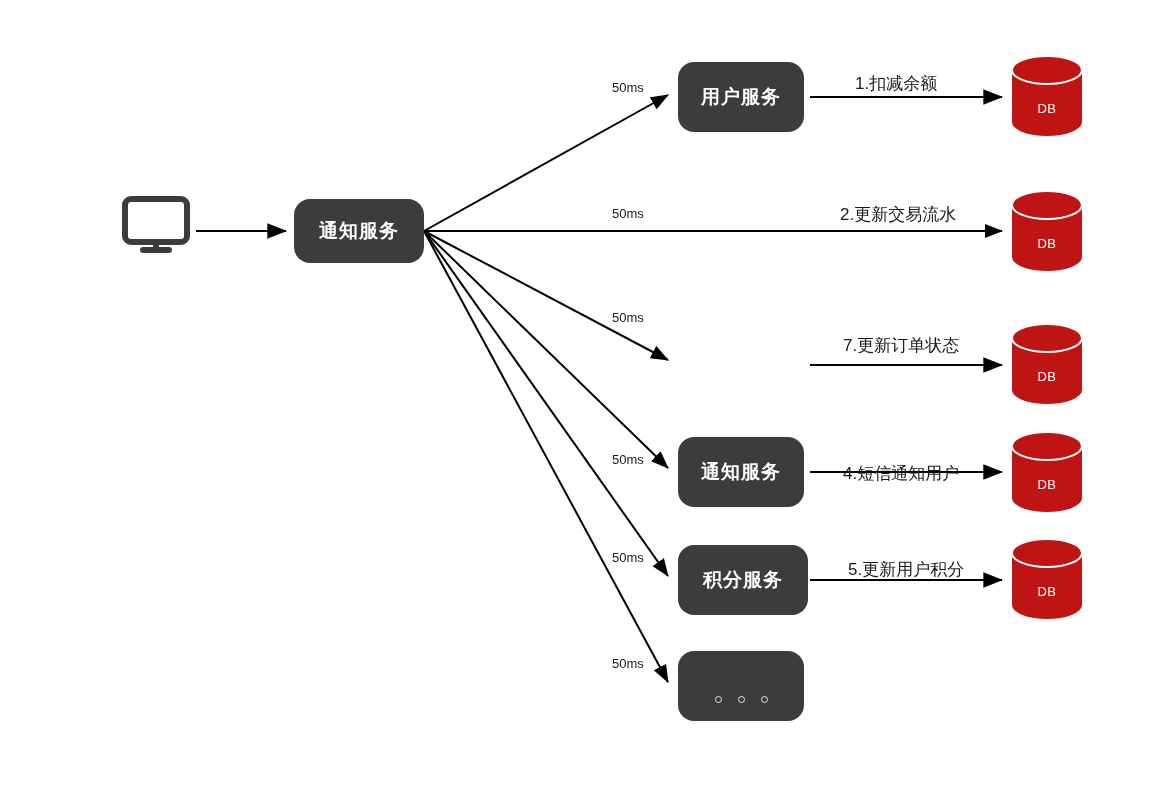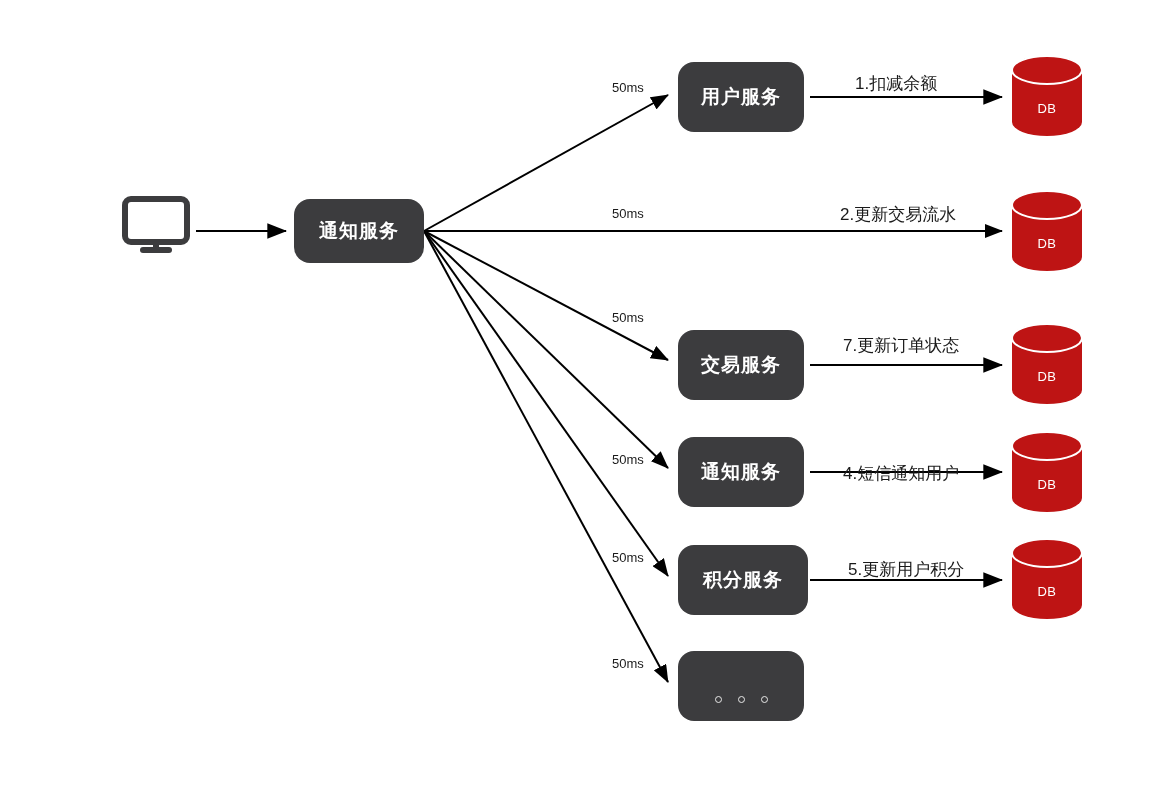--- a/index.html
+++ b/index.html
@@ -164,23 +164,20 @@
   <div class="elabel lat" style="left:612px; top:206px;">50ms</div>
   <div class="elabel cn" style="left:840px; top:203px;">2.更新交易流水</div>
   <div class="db" style="left:1010px; top:190px; width:74px; height:82px;">
     <svg width="74" height="82" viewBox="0 0 74 82" xmlns="http://www.w3.org/2000/svg">
       <path d="M2,15 L2,67 A35,14 0 0 0 72,67 L72,15 Z" fill="#be1414"></path>
       <ellipse cx="37" cy="15" rx="35" ry="14" fill="#be1414" stroke="#ffffff" stroke-width="2"></ellipse>
     </svg>
     <div class="db-label" style="top:46px;">DB</div>
   </div>
 
-  <div class="node" style="left:678px; top:330px; width:126px; height:70px;">
-    <span>交易服务</span>
-  </div>
   <div class="elabel lat" style="left:612px; top:310px;">50ms</div>
   <div class="elabel cn" style="left:843px; top:334px;">7.更新订单状态</div>
   <div class="db" style="left:1010px; top:323px; width:74px; height:82px;">
     <svg width="74" height="82" viewBox="0 0 74 82" xmlns="http://www.w3.org/2000/svg">
       <path d="M2,15 L2,67 A35,14 0 0 0 72,67 L72,15 Z" fill="#be1414"></path>
       <ellipse cx="37" cy="15" rx="35" ry="14" fill="#be1414" stroke="#ffffff" stroke-width="2"></ellipse>
     </svg>
     <div class="db-label" style="top:46px;">DB</div>
   </div>
 

